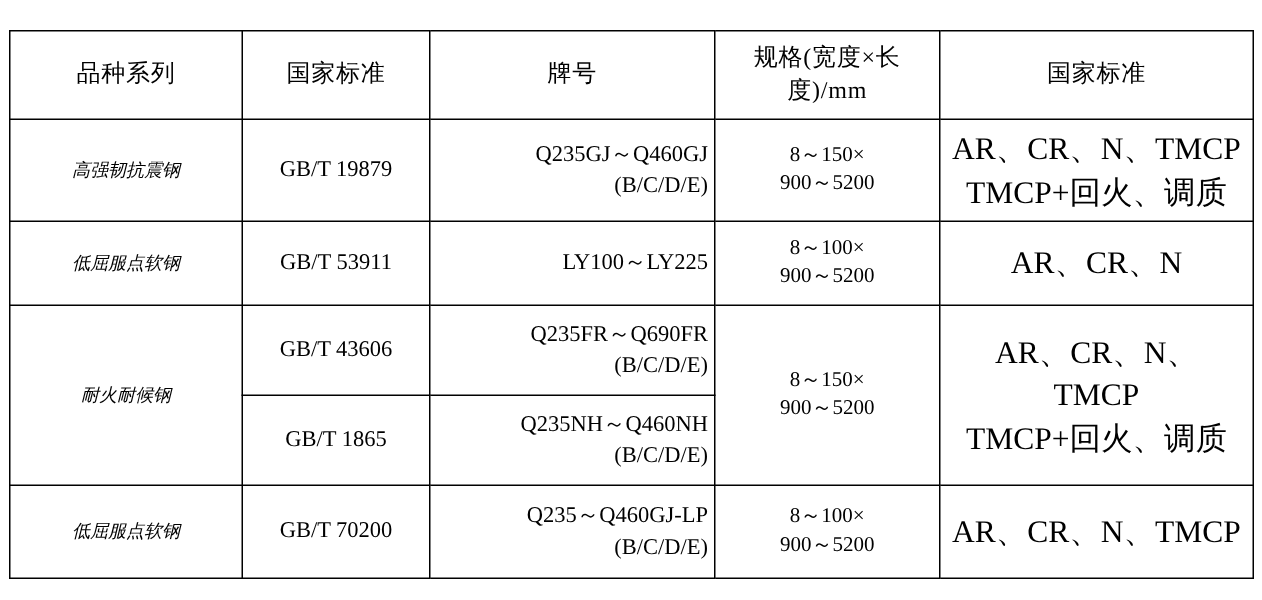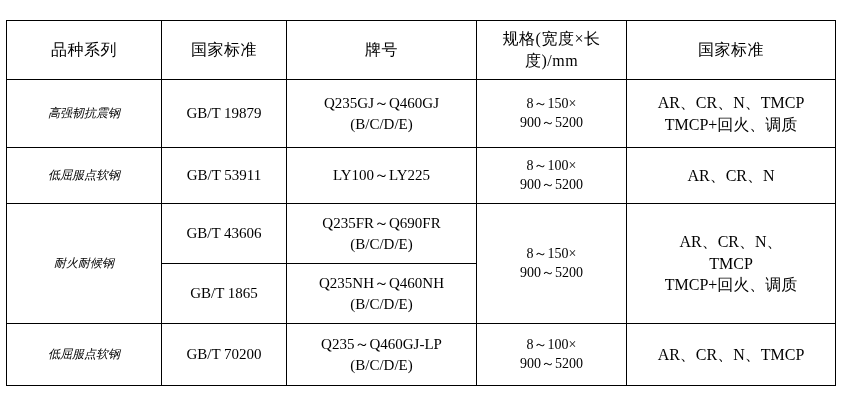--- a/index.html
+++ b/index.html
@@ -58,23 +58,23 @@
   .row-last { height: 62px; }
 
   .cell-lines span {
     display: block;
     white-space: nowrap;
   }
   .series-cell {
     font-size: 12px;
     font-style: italic;
   }
-  .grade-cell span { font-size: 15px; }
+  .grade-cell span { font-size: 15px; text-align: right; }
   .spec-cell span { font-size: 14px; }
-  .delivery-cell span { font-size: 16px; }
+  .delivery-cell span { font-size: 21px; }
   .hdr-spec span { display: block; }
 </style>
 </head>
 <body>
 
 <div class="sheet">
   <table class="spec-table">
     <colgroup>
       <col class="col-series">
       <col class="col-standard">

